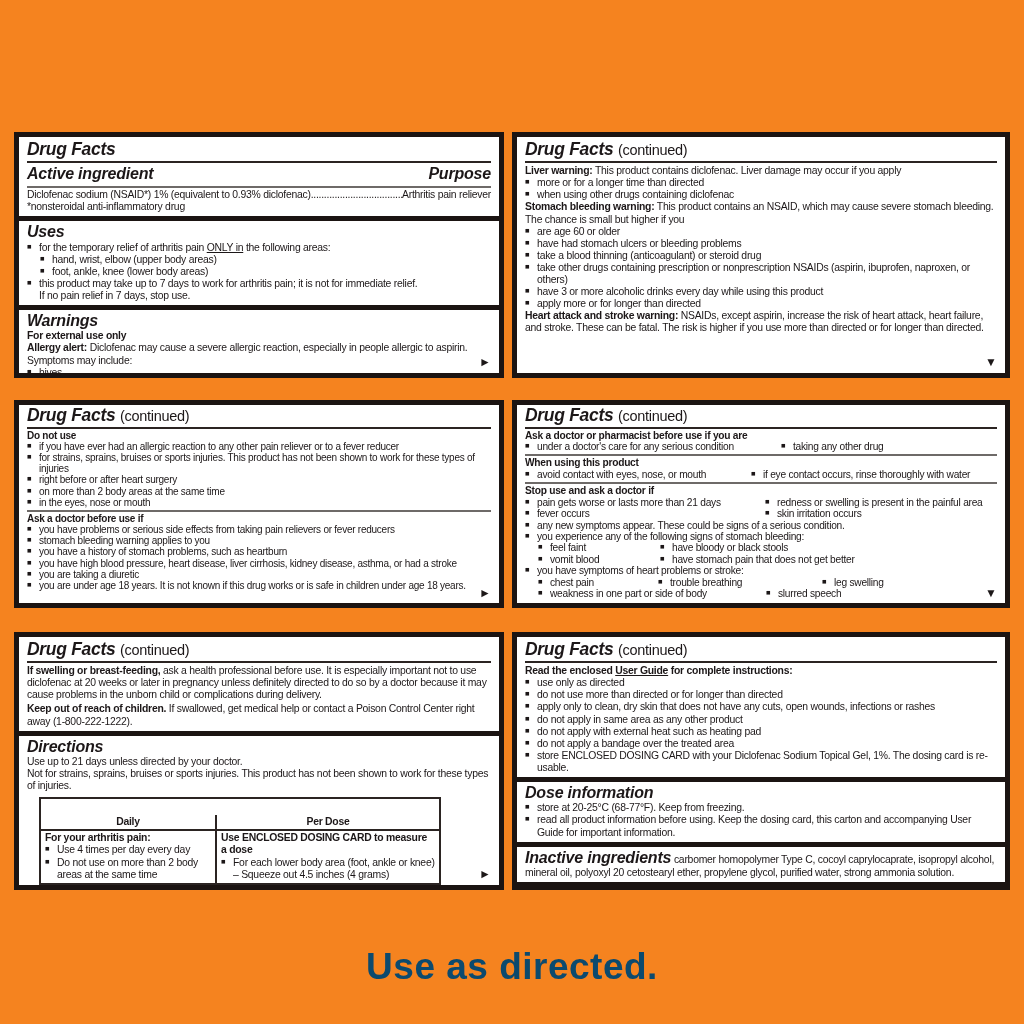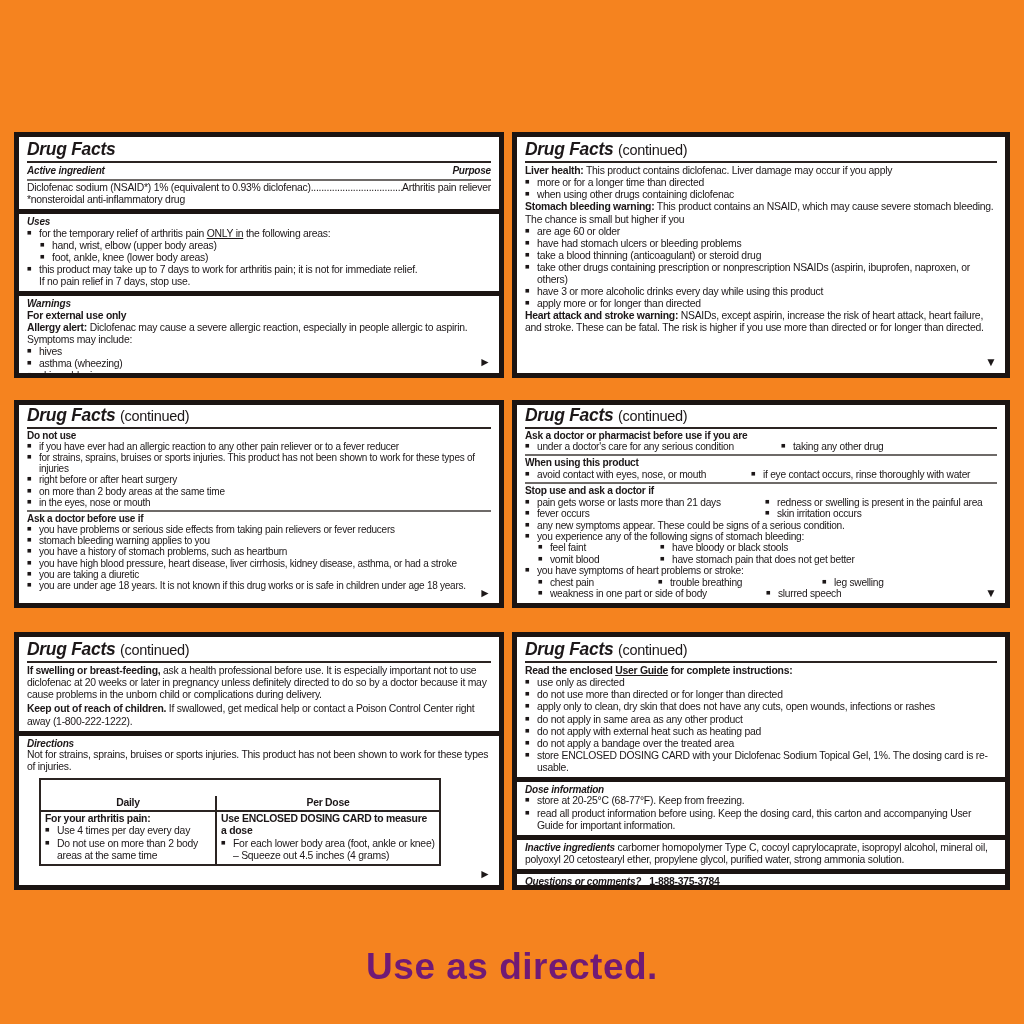--- a/index.html
+++ b/index.html
@@ -6,21 +6,21 @@
   .canvas{position:relative;width:1024px;height:1024px;background:#F5831F;overflow:hidden;
           font-family:"Liberation Sans",sans-serif;color:#1c1718;}
   .panel{position:absolute;background:#fff;border:5px solid #1b1412;box-sizing:border-box;
          padding:2px 8px 3px;overflow:hidden;font-size:10.4px;line-height:1.16;letter-spacing:-0.25px;}
   #p3{font-size:10px;line-height:1.12;padding-top:1px;}
   #p4{font-size:10.2px;line-height:1.12;padding-top:1px;}
   .title{font-size:17.5px;font-weight:bold;font-style:italic;border-bottom:2px solid #2b2422;
          padding:0 0 2px;margin-bottom:2px;letter-spacing:-0.3px;}
   #p3 .title,#p4 .title{margin-bottom:1px;padding-bottom:1px;}
   .title .cont{font-style:normal;font-weight:normal;font-size:14.5px;}
-  .h2{font-style:italic;font-weight:bold;font-size:10px;letter-spacing:-0.2px;}
+  .h2{font-style:italic;font-weight:bold;font-size:16px;letter-spacing:-0.2px;}
   .hrow{display:flex;justify-content:space-between;align-items:baseline;}
   .bar{height:5px;background:#1b1412;margin:3px -8px 2px;}
   .rule{height:2px;background:#6e6a68;margin:2px 0 1px;}
   b{font-weight:bold;}
   .u{text-decoration:underline;}
   .bi{position:relative;padding-left:12px;}
   .bi::before{content:"■";position:absolute;left:0;top:1px;font-size:7.5px;}
   .sub{margin-left:13px;}
   .cols{display:flex;}
   .inline-list{display:flex;flex-wrap:wrap;column-gap:15px;flex-direction:column;}
@@ -29,21 +29,21 @@
   .leader .rt{white-space:nowrap;}
   .arr{position:absolute;right:8px;bottom:3px;font-size:12px;letter-spacing:0;}
   .dtable{border:2px solid #2b2422;margin:5px 0 0 12px;width:402px;box-sizing:border-box;}
   .dtable .hdr{display:flex;border-bottom:2px solid #2b2422;font-weight:bold;text-align:center;margin-top:16px;}
   .dtable .hdr>div{padding:1px 0;}
   .dtable .hc1{width:176px;border-right:2px solid #2b2422;box-sizing:border-box;}
   .dtable .hc2{flex:1;}
   .dtable .bodyrow{display:flex;}
   .dtable .cell1{width:176px;border-right:2px solid #2b2422;box-sizing:border-box;padding:1px 4px 2px;}
   .dtable .cell2{flex:1;padding:1px 4px 2px;}
-  .tagline{position:absolute;left:0;width:100%;top:946px;text-align:center;color:#701a75;
+  .tagline{position:absolute;left:0;width:100%;top:946px;text-align:center;color:#0c4a6e;
            font-size:37px;font-weight:bold;letter-spacing:0.5px;}
   .mt1{margin-top:2px;}
 </style>
 </head>
 <body>
 
 <div class="canvas">
 
   <div class="panel" id="p1" style="left:14px;top:132px;width:490px;height:246px;">
     <div class="title"><span>Drug Facts</span></div>
@@ -79,21 +79,21 @@
       <span class="bi">facial swelling</span>
       <span class="bi">shock</span>
       <span class="bi">rash</span>
     </div>
     
     <div class="arr">►</div>
   </div>
 
   <div class="panel" id="p2" style="left:512px;top:132px;width:498px;height:246px;">
     <div class="title"><span>Drug Facts</span> <span class="cont">(continued)</span></div>
-    <div><b>Liver health:</b><span> This product contains diclofenac. Liver damage may occur if you apply</span></div>
+    <div><b>Liver warning:</b><span> This product contains diclofenac. Liver damage may occur if you apply</span></div>
     <div class="bi">more or for a longer time than directed</div>
     <div class="bi">when using other drugs containing diclofenac</div>
     <div><b>Stomach bleeding warning:</b><span> This product contains an NSAID, which may cause severe stomach bleeding. The chance is small but higher if you</span></div>
     <div class="bi">are age 60 or older</div>
     <div class="bi">have had stomach ulcers or bleeding problems</div>
     <div class="bi">take a blood thinning (anticoagulant) or steroid drug</div>
     <div class="bi">take other drugs containing prescription or nonprescription NSAIDs (aspirin, ibuprofen, naproxen, or others)</div>
     <div class="bi">have 3 or more alcoholic drinks every day while using this product</div>
     <div class="bi">apply more or for longer than directed</div>
     <div><b>Heart attack and stroke warning:</b><span> NSAIDs, except aspirin, increase the risk of heart attack, heart failure, and stroke. These can be fatal. The risk is higher if you use more than directed or for longer than directed.</span></div>
@@ -164,20 +164,21 @@
     </div>
     <div class="arr">▼</div>
   </div>
 
   <div class="panel" id="p5" style="left:14px;top:632px;width:490px;height:258px;">
     <div class="title"><span>Drug Facts</span> <span class="cont">(continued)</span></div>
     <div><b>If swelling or breast-feeding,</b><span> ask a health professional before use. It is especially important not to use diclofenac at 20 weeks or later in pregnancy unless definitely directed to do so by a doctor because it may cause problems in the unborn child or complications during delivery.</span></div>
     <div class="mt1"><b>Keep out of reach of children.</b><span> If swallowed, get medical help or contact a Poison Control Center right away (1-800-222-1222).</span></div>
     <div class="bar"></div>
     <div class="h2">Directions</div>
+    <div>Use up to 21 days unless directed by your doctor.</div>
     <div>Not for strains, sprains, bruises or sports injuries. This product has not been shown to work for these types of injuries.</div>
     <div class="dtable">
       <div class="hdr">
         <div class="hc1">Daily</div>
         <div class="hc2">Per Dose</div>
       </div>
       <div class="bodyrow">
         <div class="cell1">
           <b>For your arthritis pain:</b>
           <div class="bi">Use 4 times per day every day</div>

